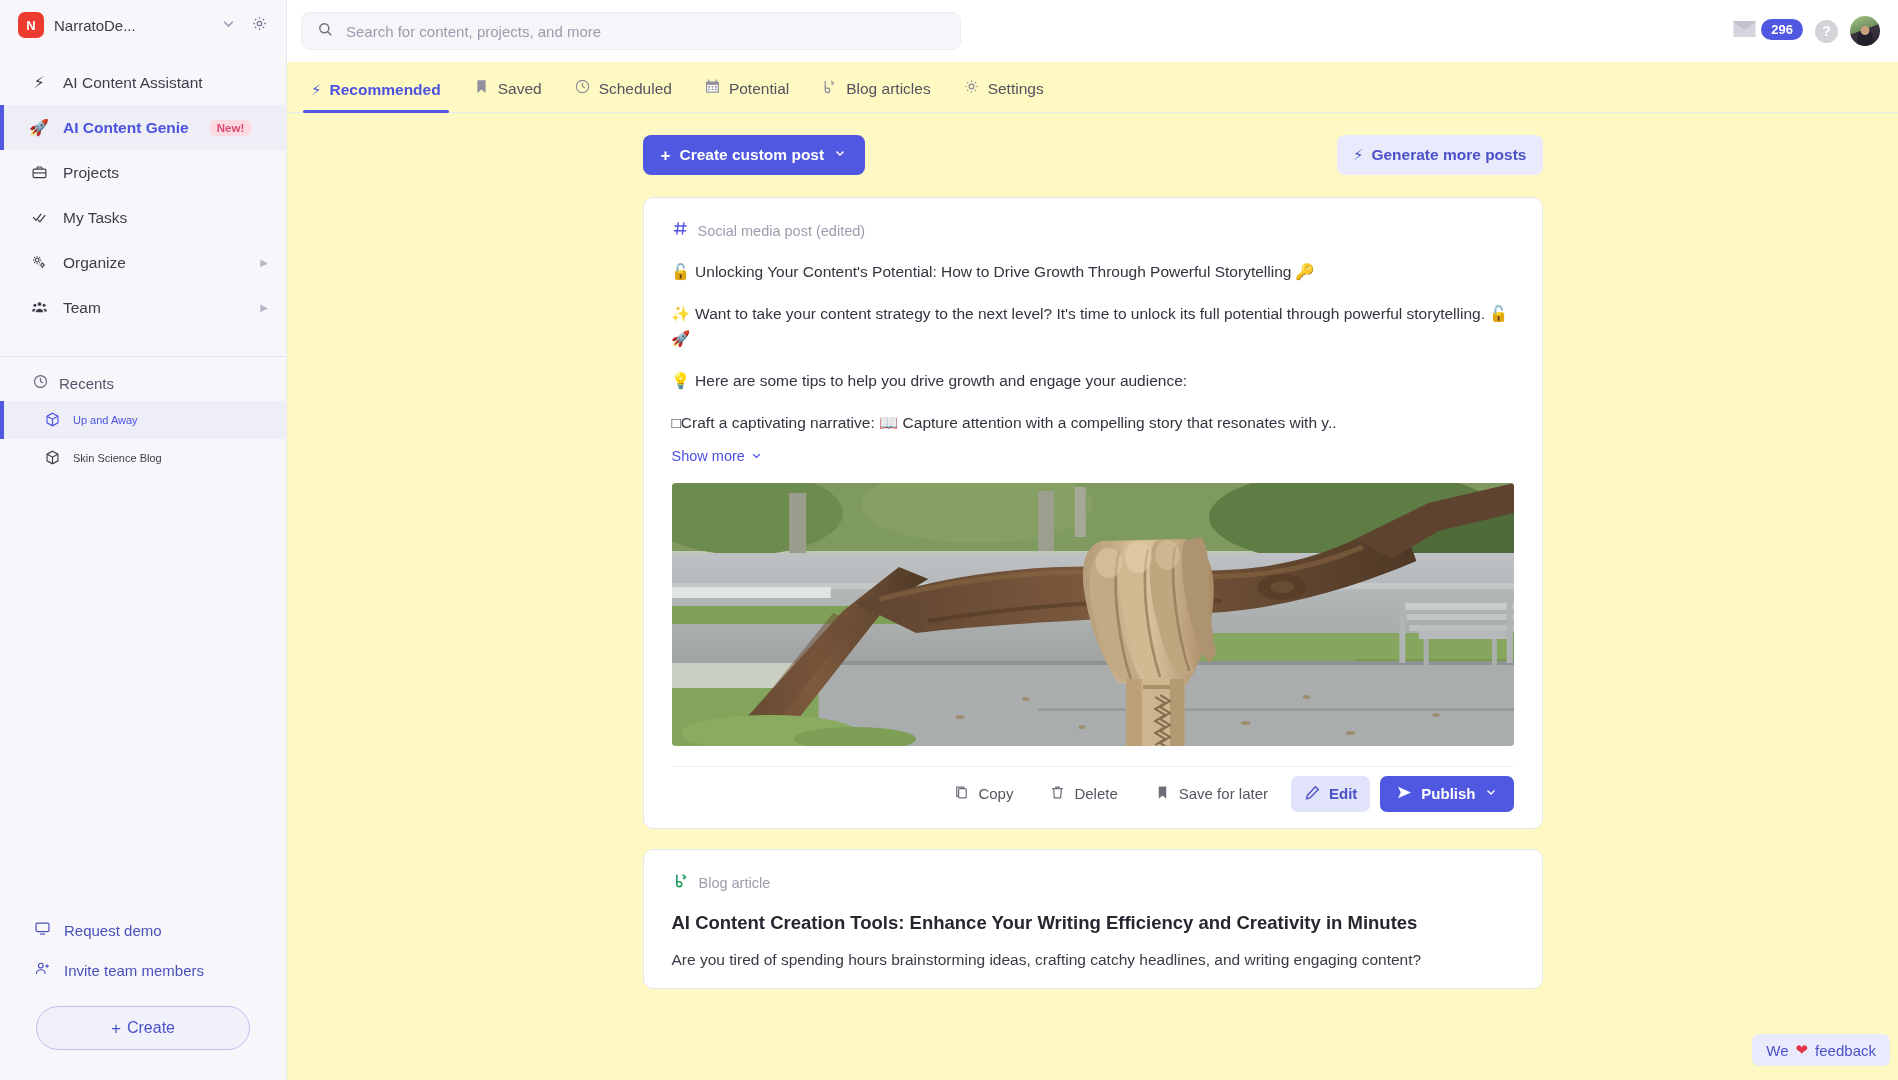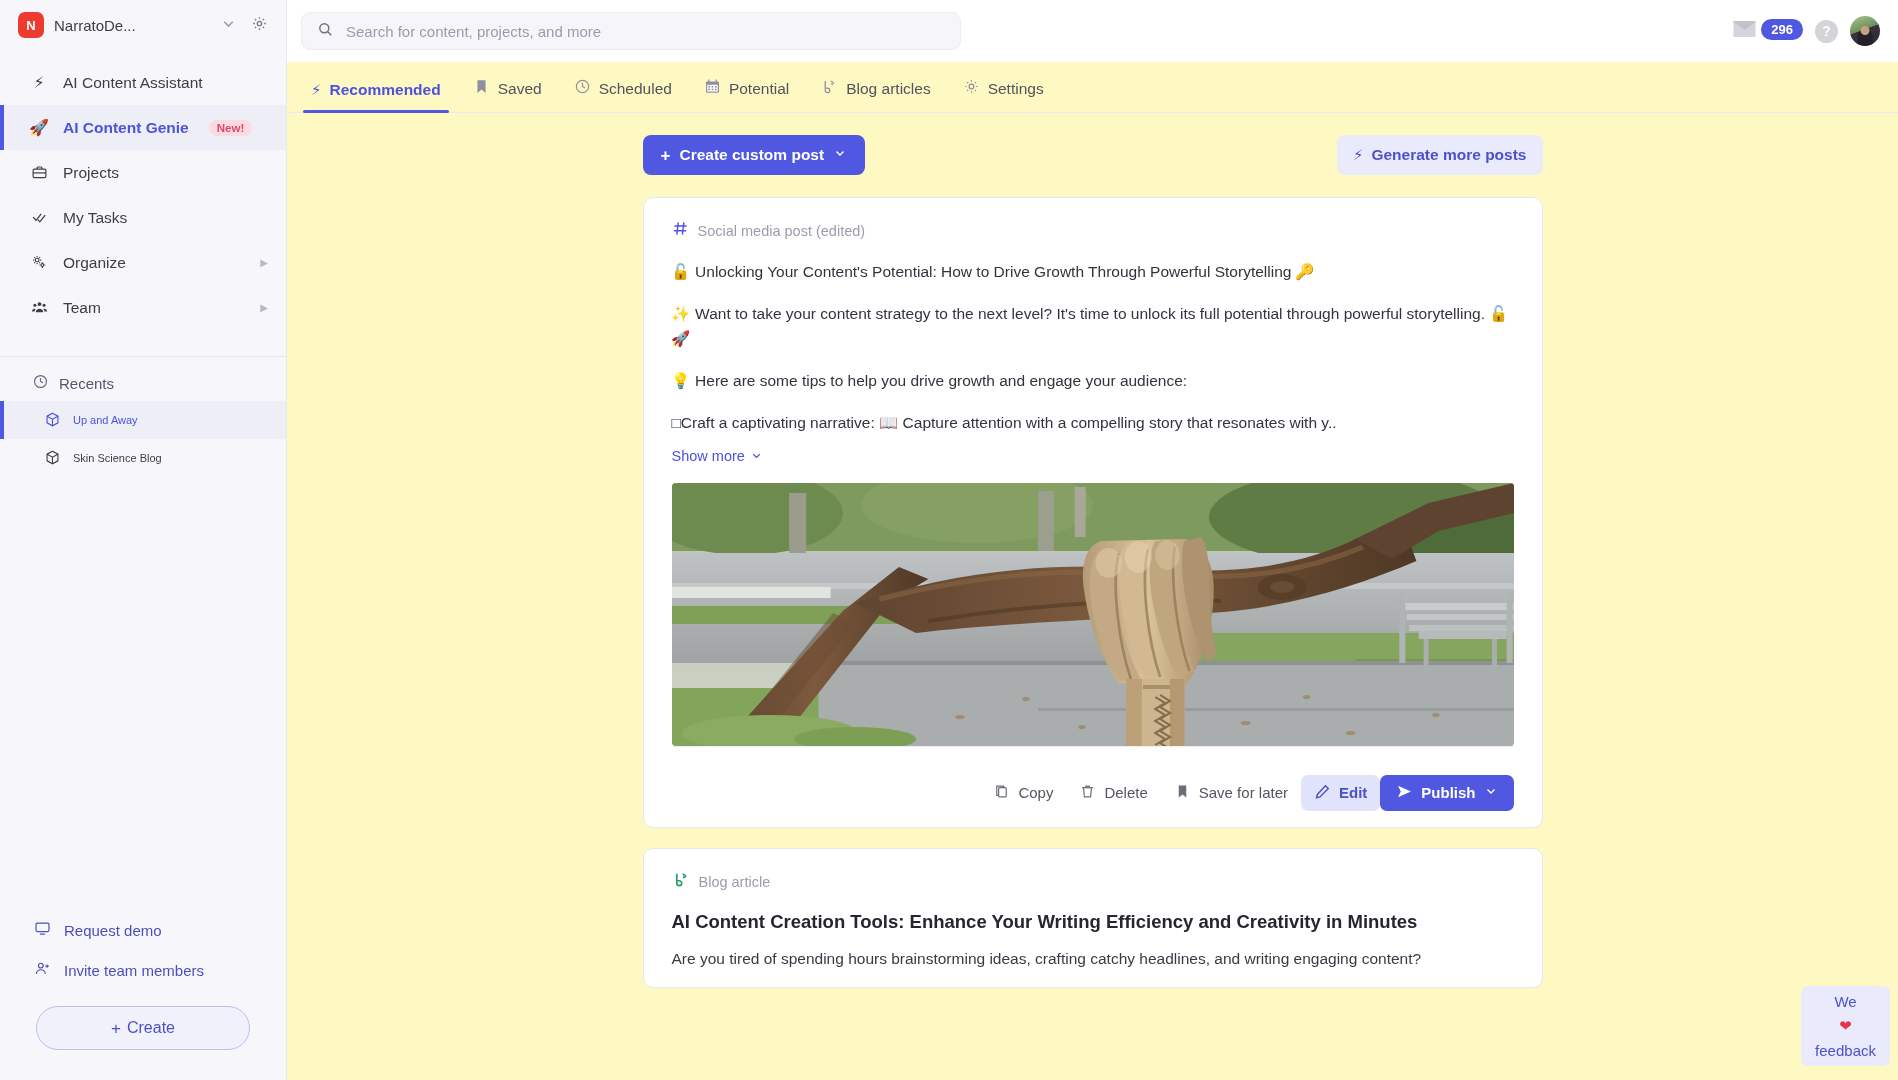--- a/index.html
+++ b/index.html
@@ -178,40 +178,39 @@
   .post-line { font-size: 15.5px; color: #33333f; line-height: 1.62; margin-bottom: 17px; }
   .show-more { font-size: 14.5px; color: #4b52e0; cursor: pointer; display: inline-flex; align-items: center; gap: 5px; margin-top: -9px; }
 
   .post-image {
     width: 100%; height: 263px; border-radius: 4px; margin-top: 18px;
     overflow: hidden; position: relative; background: #cfd3c8;
   }
   .post-image svg { display: block; width: 100%; height: 100%; }
 
   .card-actions {
-    display: flex; align-items: center; justify-content: flex-end; gap: 0;
-    border-top: 1px solid #ededf3; margin-top: 0; padding-top: 28px;
+    display: flex; align-items: center; justify-content: flex-end; gap: 10px;
+    border-top: 1px solid #ededf3; margin-top: 20px; padding-top: 9px;
   }
   .act {
     display: flex; align-items: center; gap: 8px; height: 36px; padding: 0 13px;
     font-size: 15px; color: #55555f; cursor: pointer; border-radius: 7px;
     background: transparent; border: none; font-family: "Liberation Sans", sans-serif;
   }
   .act.edit { background: #e1e3fa; color: #4b52c8; font-weight: 600; }
   .act.publish { background: #5057e0; color: #fff; font-weight: 600; padding: 0 16px; }
 
   .blog-title { font-size: 18.5px; font-weight: 700; color: #26262f; margin-bottom: 14px; }
   .blog-body { font-size: 15.5px; color: #3a3a46; line-height: 1.6; }
 
   .feedback {
     position: absolute; right: 8px; bottom: 14px;
     background: #e9eafb; color: #4b52c8; border-radius: 7px;
     padding: 7px 14px; font-size: 15px; display: flex; align-items: center; gap: 7px;
     cursor: pointer;
-    flex-direction: column;
   }
 
   .icon-sm { width: 17px; height: 17px; flex: 0 0 17px; }
   .emoji { font-family: "DejaVu Sans", sans-serif; }
 </style>
 </head>
 <body>
 
 <div class="app">
 

